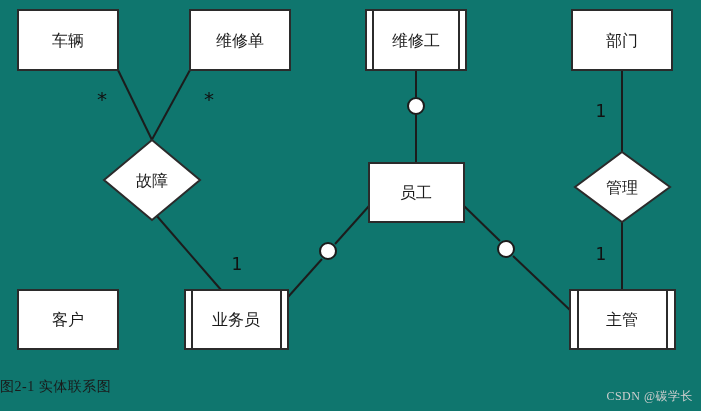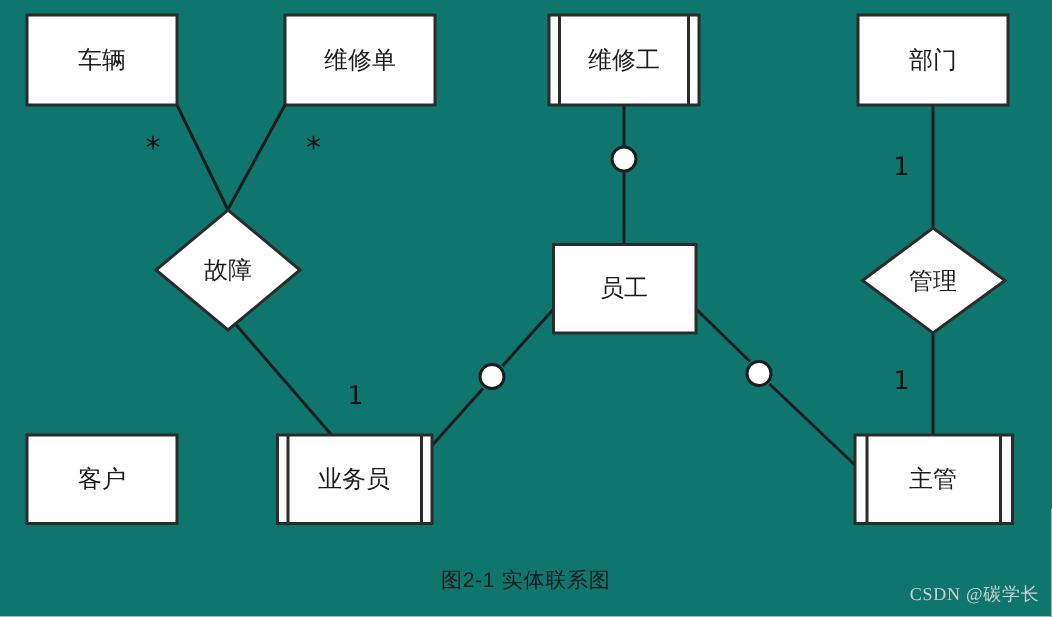--- a/index.html
+++ b/index.html
@@ -64,22 +64,21 @@
     dominant-baseline: middle;
   }
   .card-label.star {
     font-size: 20px;
   }
   .caption-text {
     position: absolute;
     left: 0;
     top: 378px;
     width: 701px;
-    text-align: center;
-    font-family: Liberation Sans, sans-serif;
+    font-family: Liberation Serif, serif;
     font-size: 14px;
     color: #1a1a1a;
     letter-spacing: 0.5px;
   }
   .watermark-text {
     position: absolute;
     right: 8px;
     bottom: 6px;
     font-family: Liberation Serif, serif;
     font-size: 12px;

